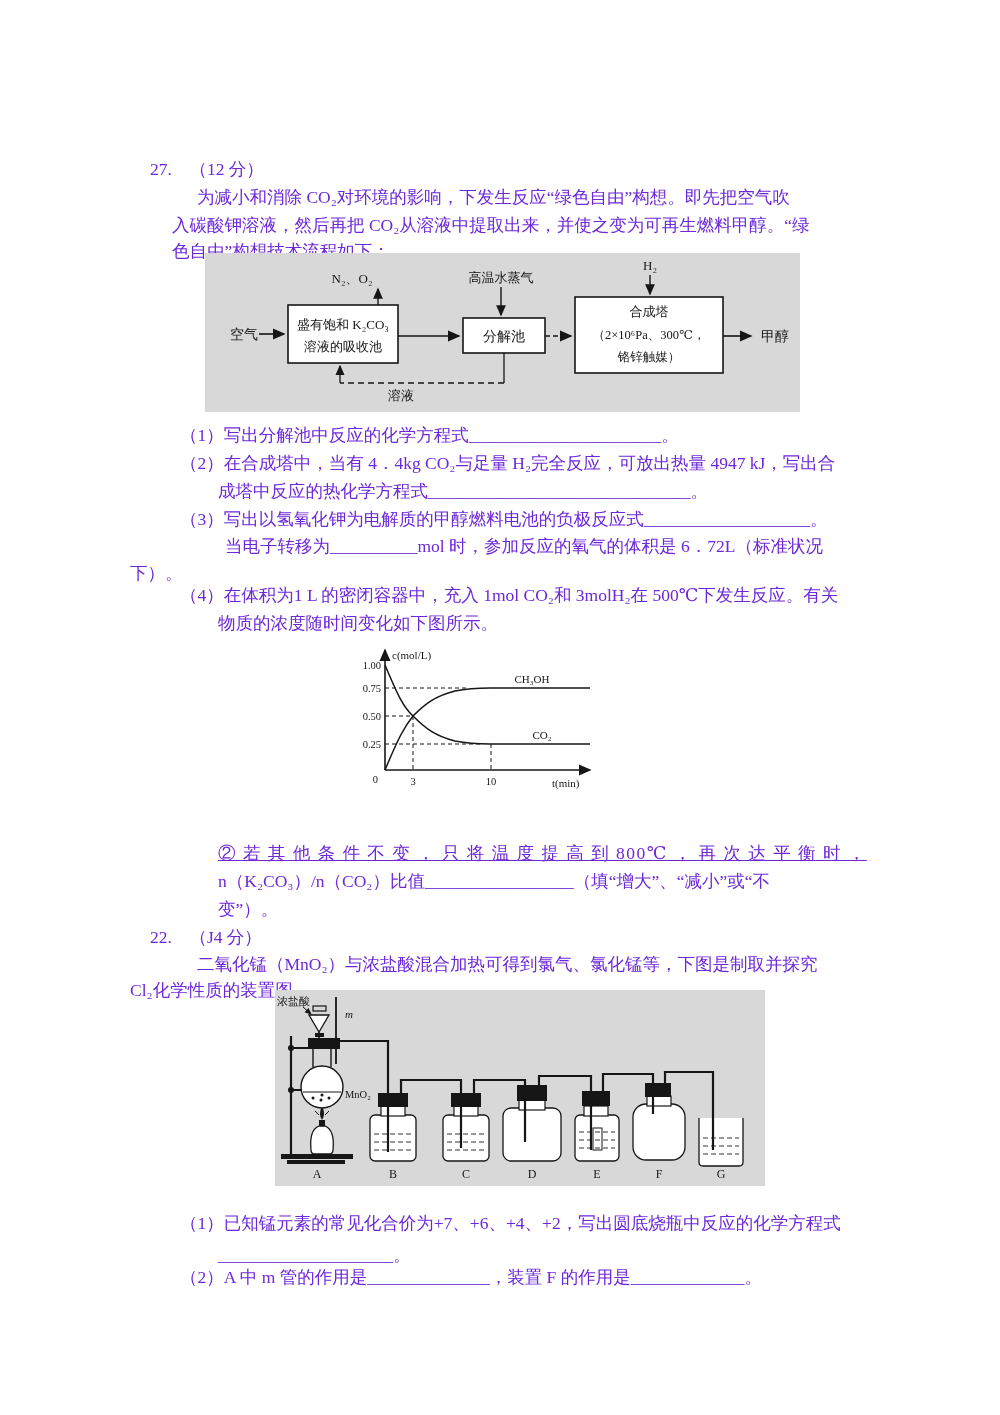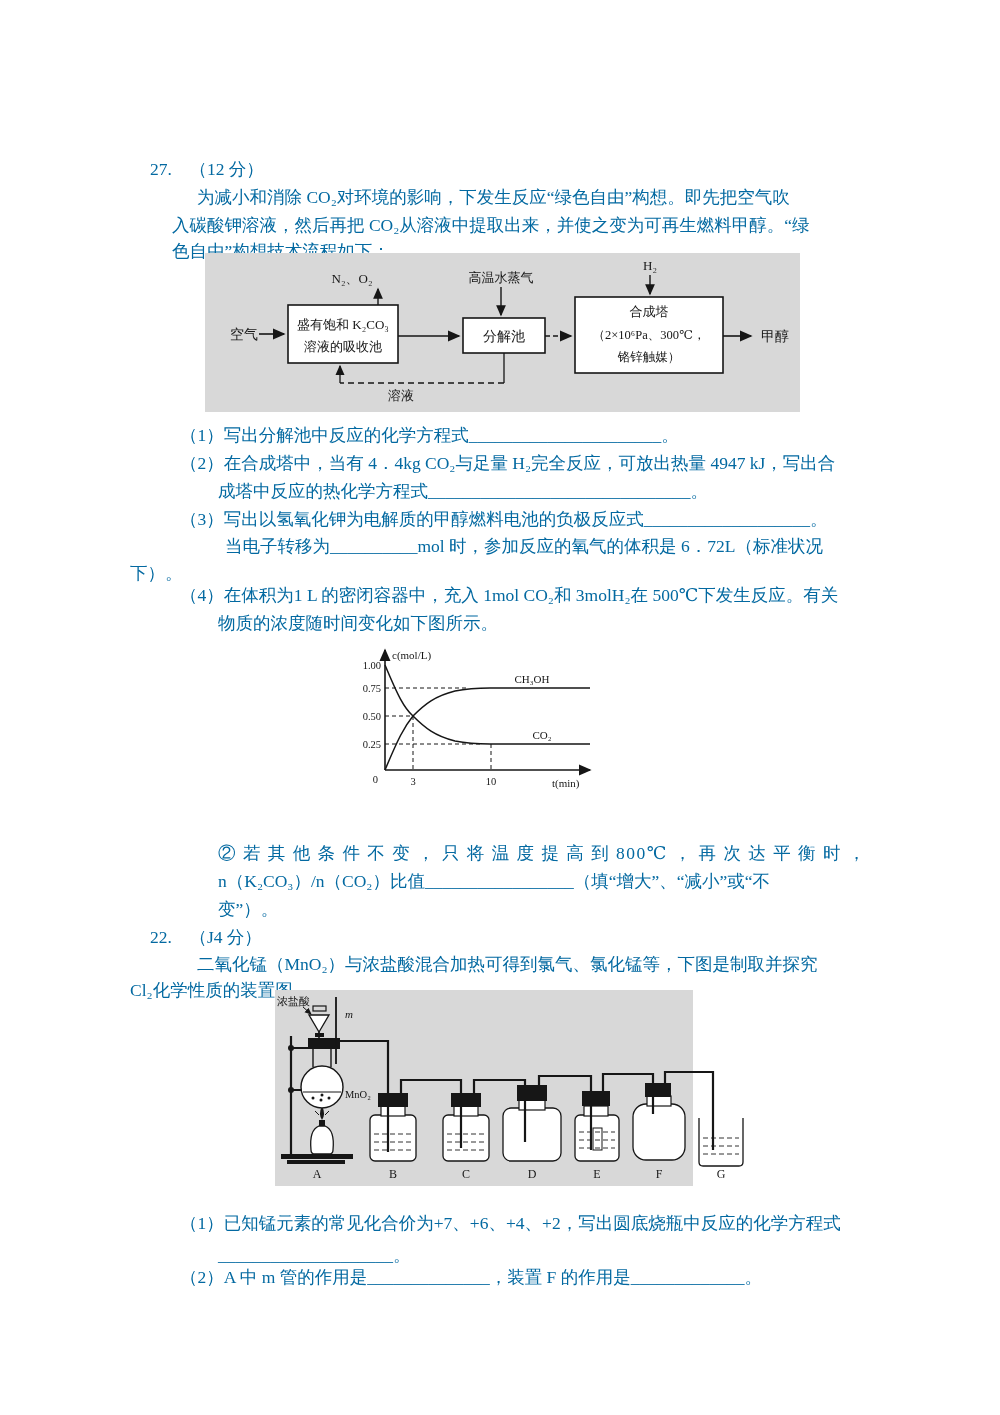--- a/index.html
+++ b/index.html
@@ -1,21 +1,21 @@
 <!DOCTYPE html>
 <html><head>
 <meta charset="utf-8">
 <style>
   html,body{margin:0;padding:0;background:#ffffff;}
   .page{
     position:relative;width:1000px;height:1415px;background:#ffffff;
-    font-family:"Liberation Serif","DejaVu Serif",serif;color:#0369a1;overflow:hidden;
+    font-family:"Liberation Serif","DejaVu Serif",serif;color:#6d28d9;overflow:hidden;
   }
   .ln{position:absolute;white-space:nowrap;font-size:17.5px;line-height:26px;}
-  .sp{letter-spacing:1.5px;}
+  .sp{letter-spacing:1.5px;text-decoration:underline;}
   .panel{position:absolute;}
   .gray{background:#d8d8d8;}
   svg text{font-family:"Liberation Serif","DejaVu Serif",serif;fill:#161616;}
 </style>
 </head>
 <body>
 
 <div class="page">
 
   <div class="ln" style="left:150px;top:156px">27.　（12 分）</div>
@@ -116,21 +116,21 @@
   </div>
 
   <div class="ln sp" style="left:218px;top:840px">② 若 其 他 条 件 不 变 ， 只 将 温 度 提 高 到 800℃ ， 再 次 达 平 衡 时 ，</div>
   <div class="ln" style="left:218px;top:868px">n（K₂CO₃）/n（CO₂）比值_________________（填“增大”、“减小”或“不</div>
   <div class="ln" style="left:218px;top:896px">变”）。</div>
 
   <div class="ln" style="left:150px;top:924px">22.　（J4 分）</div>
   <div class="ln" style="left:197px;top:951px">二氧化锰（MnO₂）与浓盐酸混合加热可得到氯气、氯化锰等，下图是制取并探究</div>
   <div class="ln" style="left:130px;top:961px;top:977px">Cl₂化学性质的装置图。</div>
 
-  <div class="panel gray" style="left:275px;top:990px;width:418px;height:196px">
+  <div class="panel gray" style="left:275px;top:990px;width:490px;height:196px">
     <svg width="490" height="196" viewBox="0 0 490 196">
       <defs>
         <marker id="arrA" markerWidth="8" markerHeight="7" refX="6" refY="3" orient="auto">
           <path d="M0,0 L7,3 L0,6 Z" fill="#161616"></path>
         </marker>
       </defs>
 
       <g>
 
         <rect x="6" y="164" width="72" height="5" fill="#161616"></rect>

